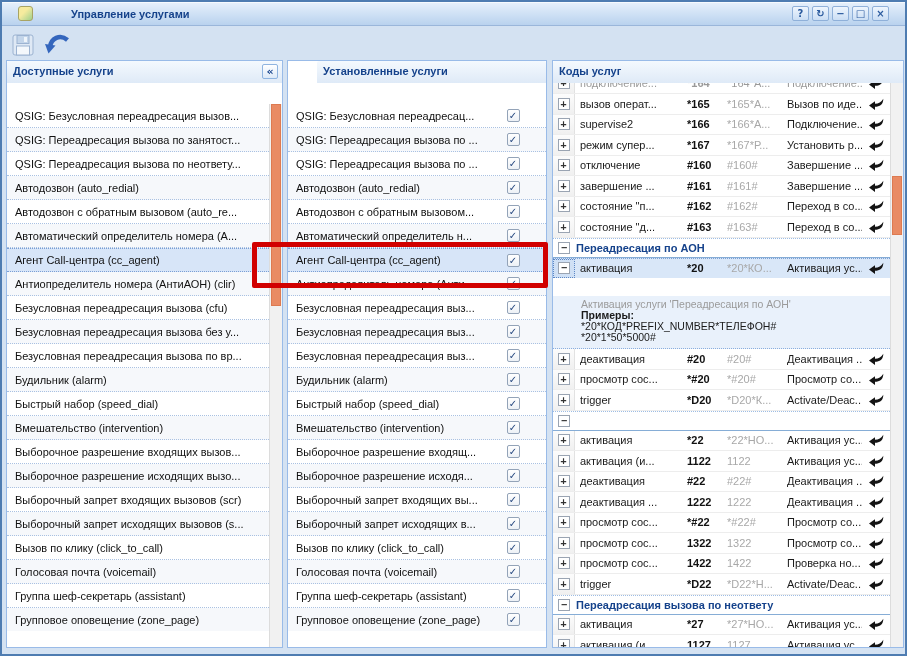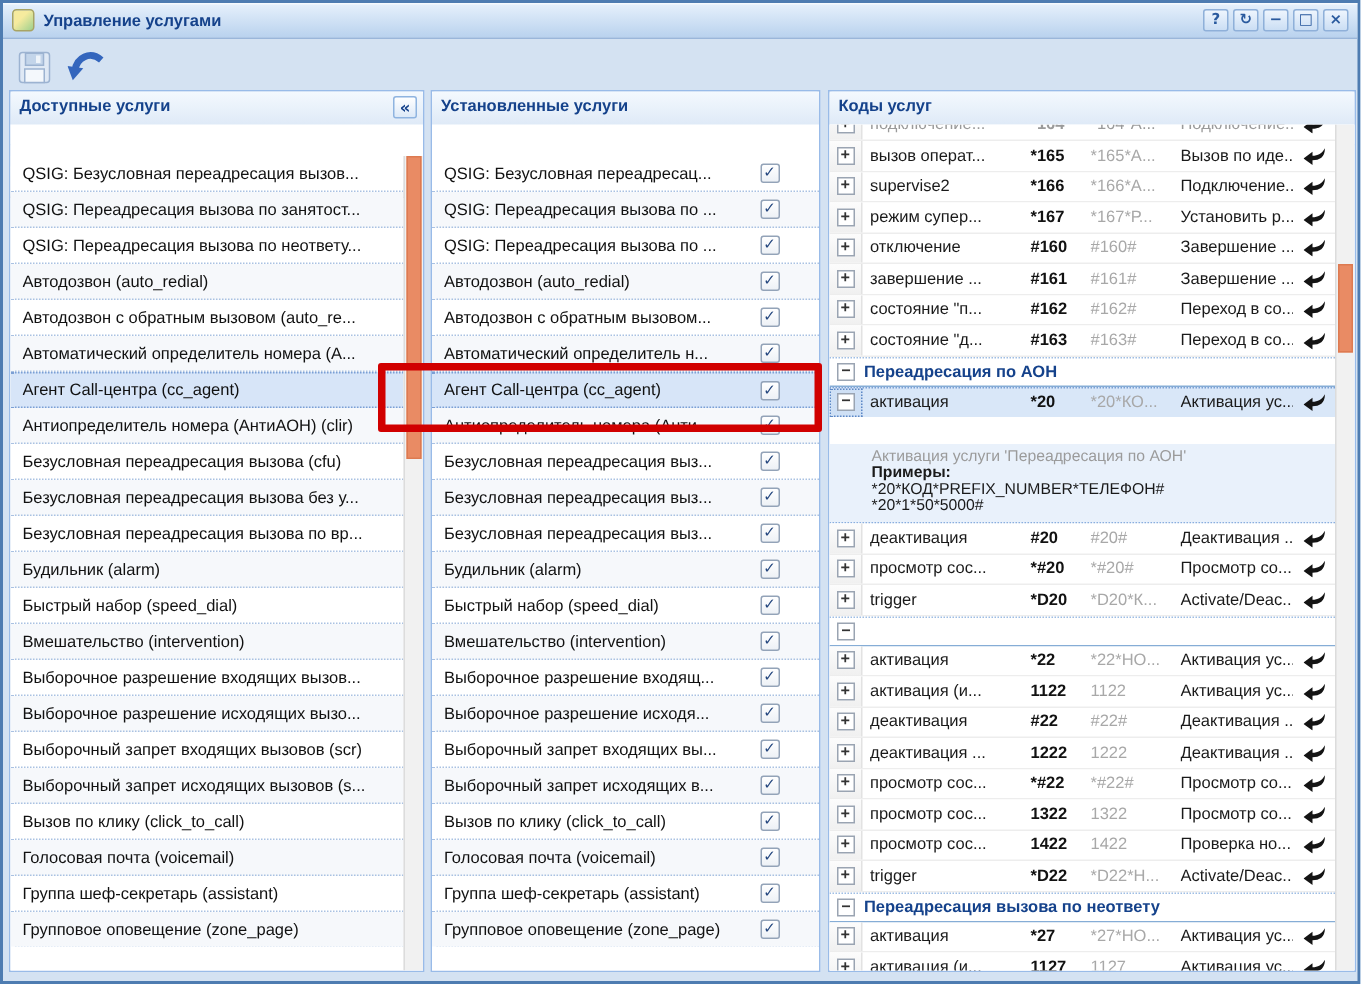--- a/index.html
+++ b/index.html
@@ -5,37 +5,37 @@
   html,body{margin:0;padding:0;background:#eef3f9;}
   *{box-sizing:border-box;}
   body{font-family:"Liberation Sans","DejaVu Sans",sans-serif;}
 
   .window{position:relative;width:907px;height:656px;background:#d4e2f2;
     border:2px solid #4e7cb1;overflow:hidden;}
 
   
   .titlebar{position:absolute;left:0;top:0;right:0;height:24px;
     background:linear-gradient(#e7f1fc,#b9d2ee);border-bottom:1px solid #9ab6da;
-    display:flex;align-items:center;padding:0 6px;box-shadow:inset 0 1px 0 #f6fafe;}
+    display:flex;align-items:center;padding:0 16px;box-shadow:inset 0 1px 0 #f6fafe;gap:32px;}
   .app-icon{width:15px;height:15px;border-radius:3px;border:1px solid #a8a464;
     background:linear-gradient(135deg,#f6eb9e 40%,#9ed08e);flex:0 0 auto;}
   .title{margin-left:6px;font-size:11px;font-weight:bold;color:#15428b;flex:1;}
   .winbtns{display:flex;gap:3px;}
   .wbtn{width:17px;height:15px;border:1px solid #8fb0d9;border-radius:2px;cursor:pointer;
     background:linear-gradient(#eef5fd,#cbdef4);color:#2a5a9e;font:bold 10px/13px "DejaVu Sans",sans-serif;
     text-align:center;}
 
   
   .toolbar{position:absolute;left:8px;top:29px;height:27px;display:flex;gap:9px;align-items:center;}
   .tbtn{width:26px;height:26px;display:flex;align-items:center;justify-content:center;cursor:pointer;}
 
   
   .panel{position:absolute;top:58px;bottom:6px;border:1px solid #99bbe8;background:#fff;}
   .p-left{left:4px;width:277px;}
-  .p-mid{left:285px;width:260px;}
+  .p-mid{left:285px;width:260px;padding-left:29px;}
   .p-right{left:550px;width:352px;}
   .panel-hd{height:36px;background:linear-gradient(#f4f9fe,#d2e1f3);
     border-bottom:1px solid #99bbe8;border-radius:2px 2px 0 0;color:#15428b;
     font-size:11px;font-weight:bold;line-height:21px;padding:0 6px;position:relative;}
   .collapse-btn{position:absolute;right:4px;top:3px;width:16px;height:15px;
     border:1px solid #8fb4e0;border-radius:2px;background:linear-gradient(#fff,#dce9f8);
     color:#15428b;font:bold 11px/13px "DejaVu Sans",sans-serif;text-align:center;cursor:pointer;}
   .panel-body{position:absolute;left:0;right:0;top:22px;bottom:0;background:#fff;overflow:hidden;}
 
   .col-hd{height:21px;background:linear-gradient(#fdfdfd,#ebedf1 60%,#e3e5ea);

